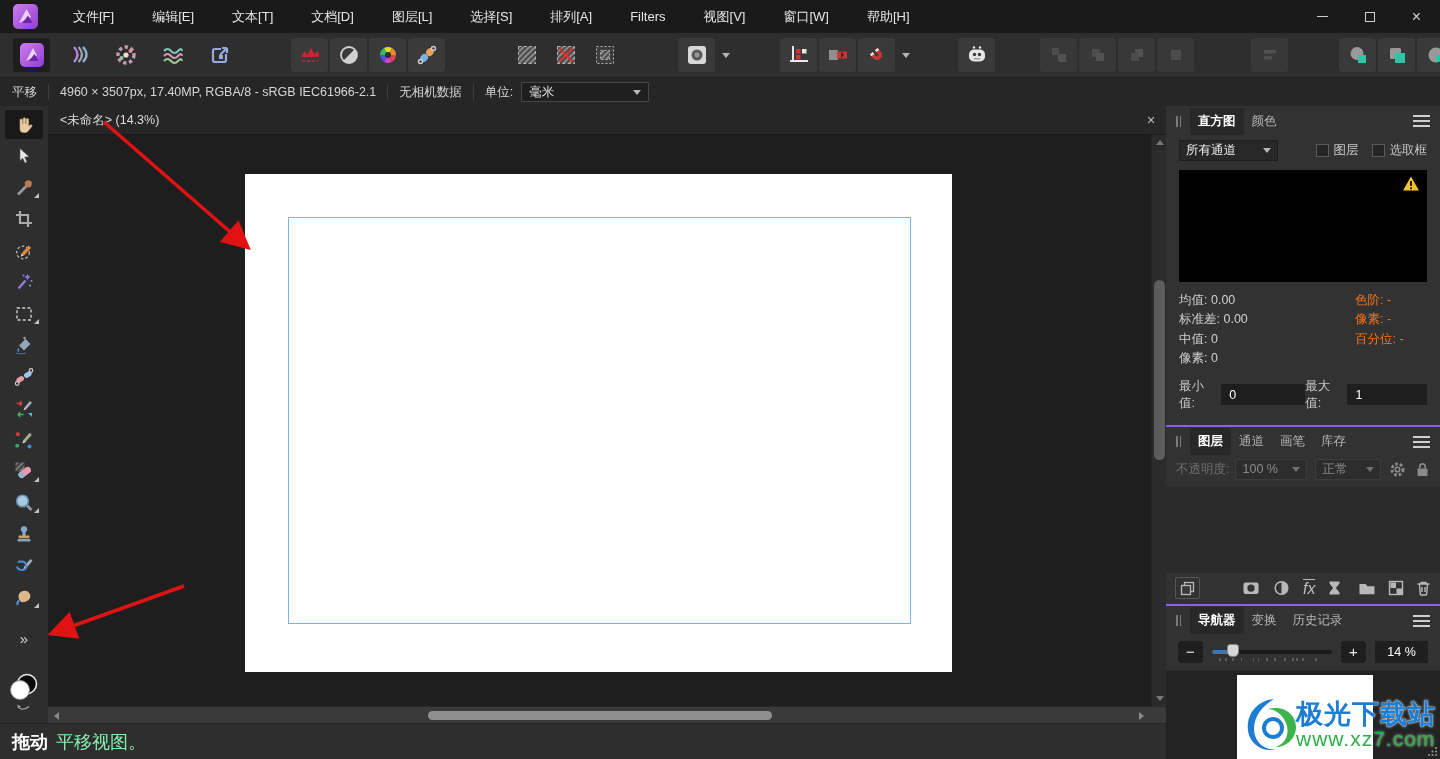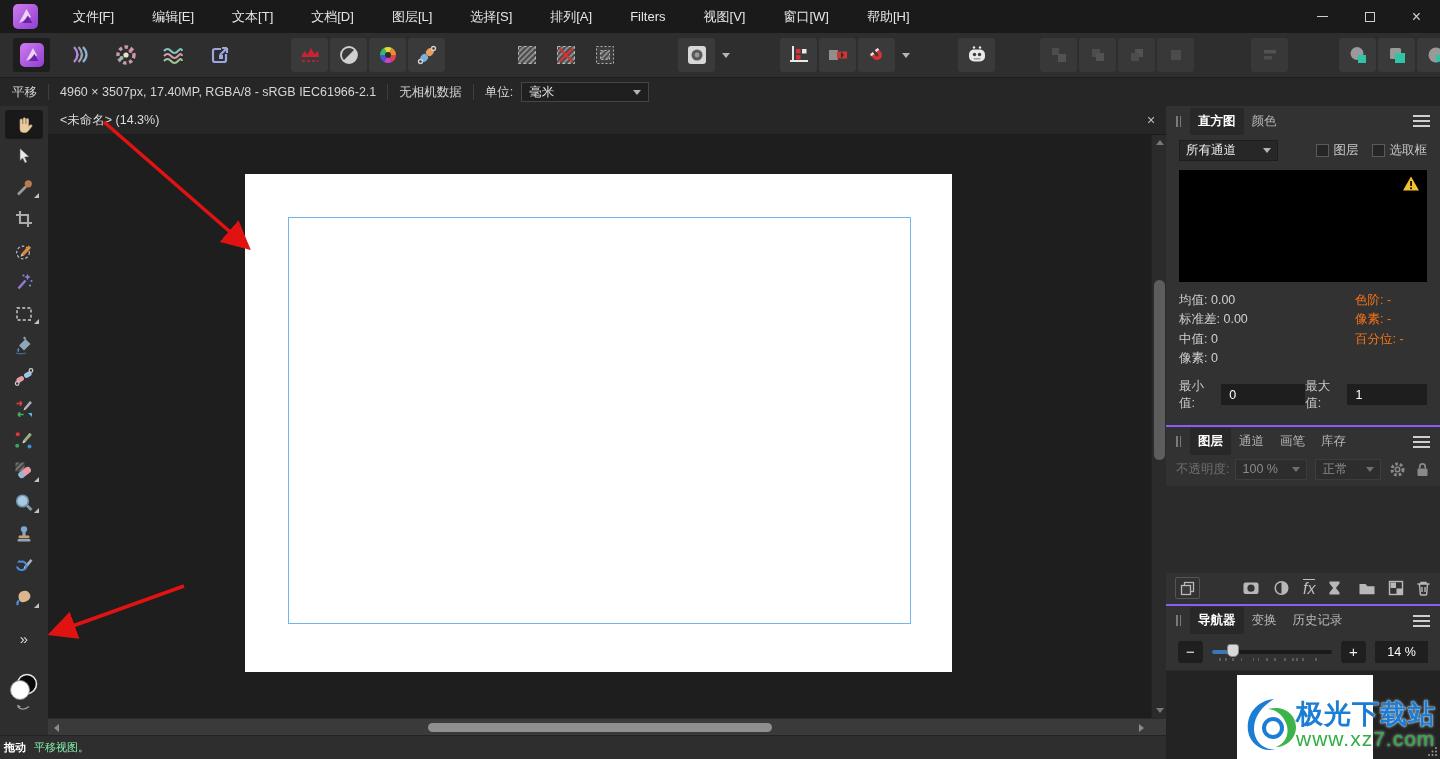--- a/index.html
+++ b/index.html
@@ -58,21 +58,21 @@
   .vscroll { position:absolute; right:0; top:0; bottom:0; width:15px; background:#2b2b2b; border-left:1px solid #232323; }
   .vthumb { position:absolute; left:2px; width:11px; top:145px; height:180px; background:#5d5d5d; border-radius:6px; }
   .arr { width:0; height:0; position:absolute; }
   .arr.up { left:3.5px; top:5px; border-left:4px solid transparent; border-right:4px solid transparent; border-bottom:5px solid #787878; }
   .arr.down { left:3.5px; bottom:5px; border-left:4px solid transparent; border-right:4px solid transparent; border-top:5px solid #787878; }
   .hscroll { height:17px; background:#3a3a3a; position:relative; border-top:1px solid #2a2a2a; }
   .hthumb { position:absolute; left:380px; width:344px; height:9px; background:#8f8f8f; border-radius:5px; top:4px; }
   .arr.left { left:6px; top:4.5px; border-top:4px solid transparent; border-bottom:4px solid transparent; border-right:5px solid #8a8a8a; }
   .arr.right { right:22px; top:4.5px; border-top:4px solid transparent; border-bottom:4px solid transparent; border-left:5px solid #8a8a8a; }
 
-  .statusbar { height:24px; background:#2e2e2e; display:flex; align-items:center; padding-left:4px; border-top:1px solid #232323; font-size:11px; }
+  .statusbar { height:36px; background:#2e2e2e; display:flex; align-items:center; padding-left:12px; border-top:1px solid #232323; font-size:18px; }
   .status-action { color:#ffffff; font-weight:bold; margin-right:8px; }
   .status-hint { color:#86efac; }
 
   
   .dock { width:274px; background:#323232; display:flex; flex-direction:column; font-size:12.5px; }
   .panel { border-bottom:2px solid #8b5cf6; }
   .panel-tabs { height:30px; display:flex; align-items:center; padding:0 10px; }
   .phandle { display:flex; gap:2px; margin-right:9px; }
   .phandle i { display:block; width:1.5px; height:11px; background:#7a7a7a; }
   .ptab { padding:5px 8px; color:#b5b5b5; }

